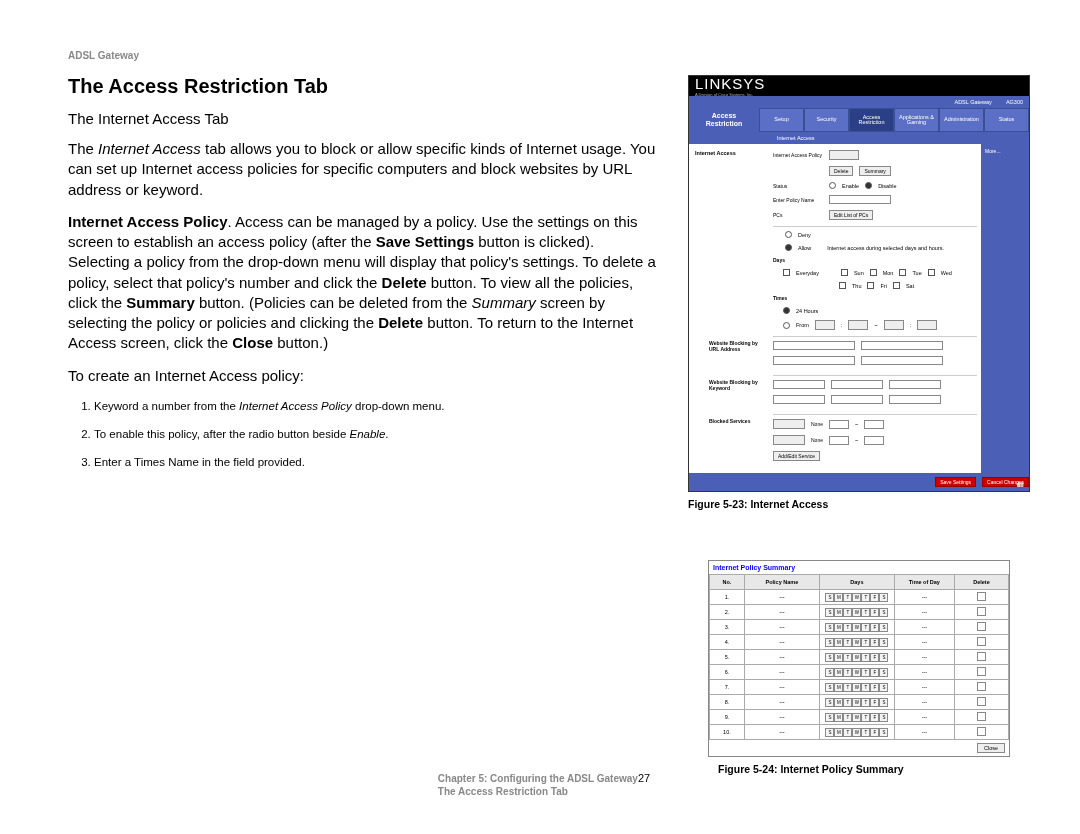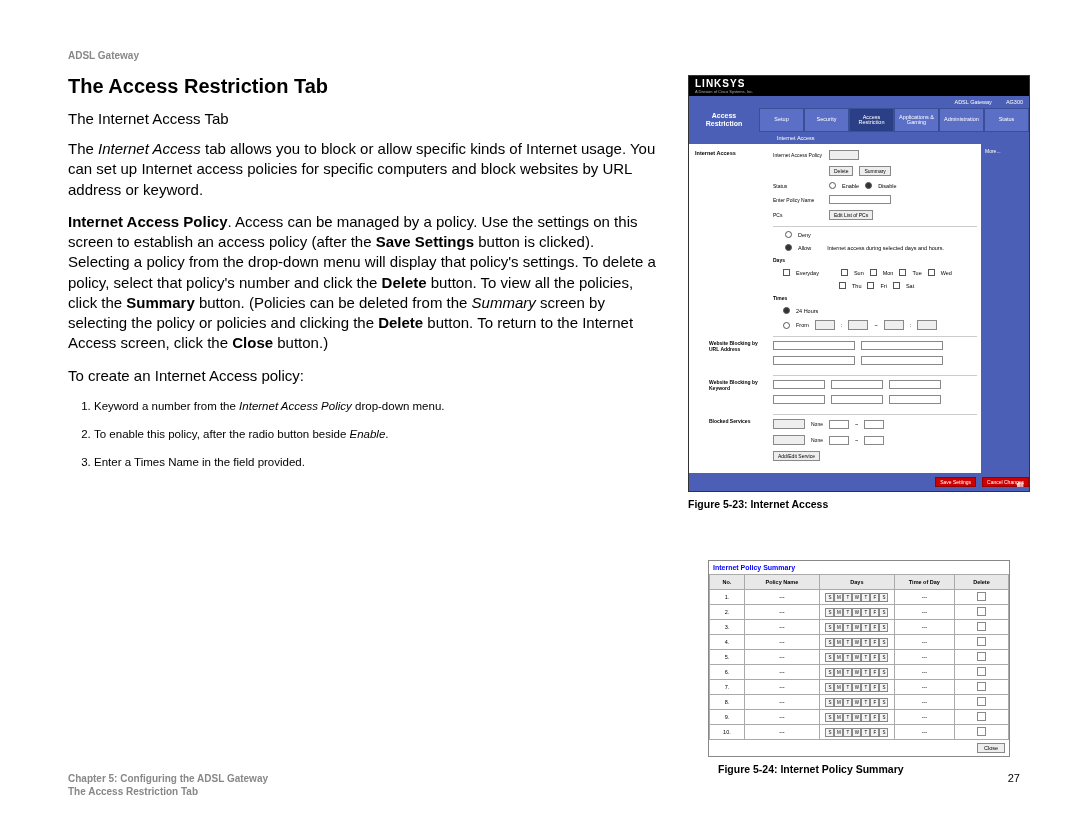--- a/index.html
+++ b/index.html
@@ -77,22 +77,22 @@
     background: #000;
     color: #fff;
     height: 20px;
     padding: 3px 6px;
     box-sizing: border-box;
     display: flex;
     align-items: center;
     justify-content: space-between;
   }
   .shot1-logo {
-    font-size: 10px;
-    font-weight: bold;
+    font-size: 15px;
+    font-weight: normal;
     letter-spacing: 1px;
   }
   .shot1-navbar {
     background: #4a5fb5;
     display: flex;
     height: 48px;
   }
   .shot1-nav-left {
     width: 70px;
     background: #4a5fb5;
@@ -301,21 +301,21 @@
     padding: 1px 6px;
     display: inline-block;
   }
   
   .page-footer {
     position: absolute;
     bottom: 36px;
     left: 68px;
     right: 60px;
     display: flex;
-    justify-content: space-between;
+    justify-content: center;
     font-size: 10px;
   }
   .page-footer-left {
     color: #888;
     font-weight: bold;
     line-height: 1.3;
   }
   .page-footer-right {
     color: #000;
     font-size: 11px;

